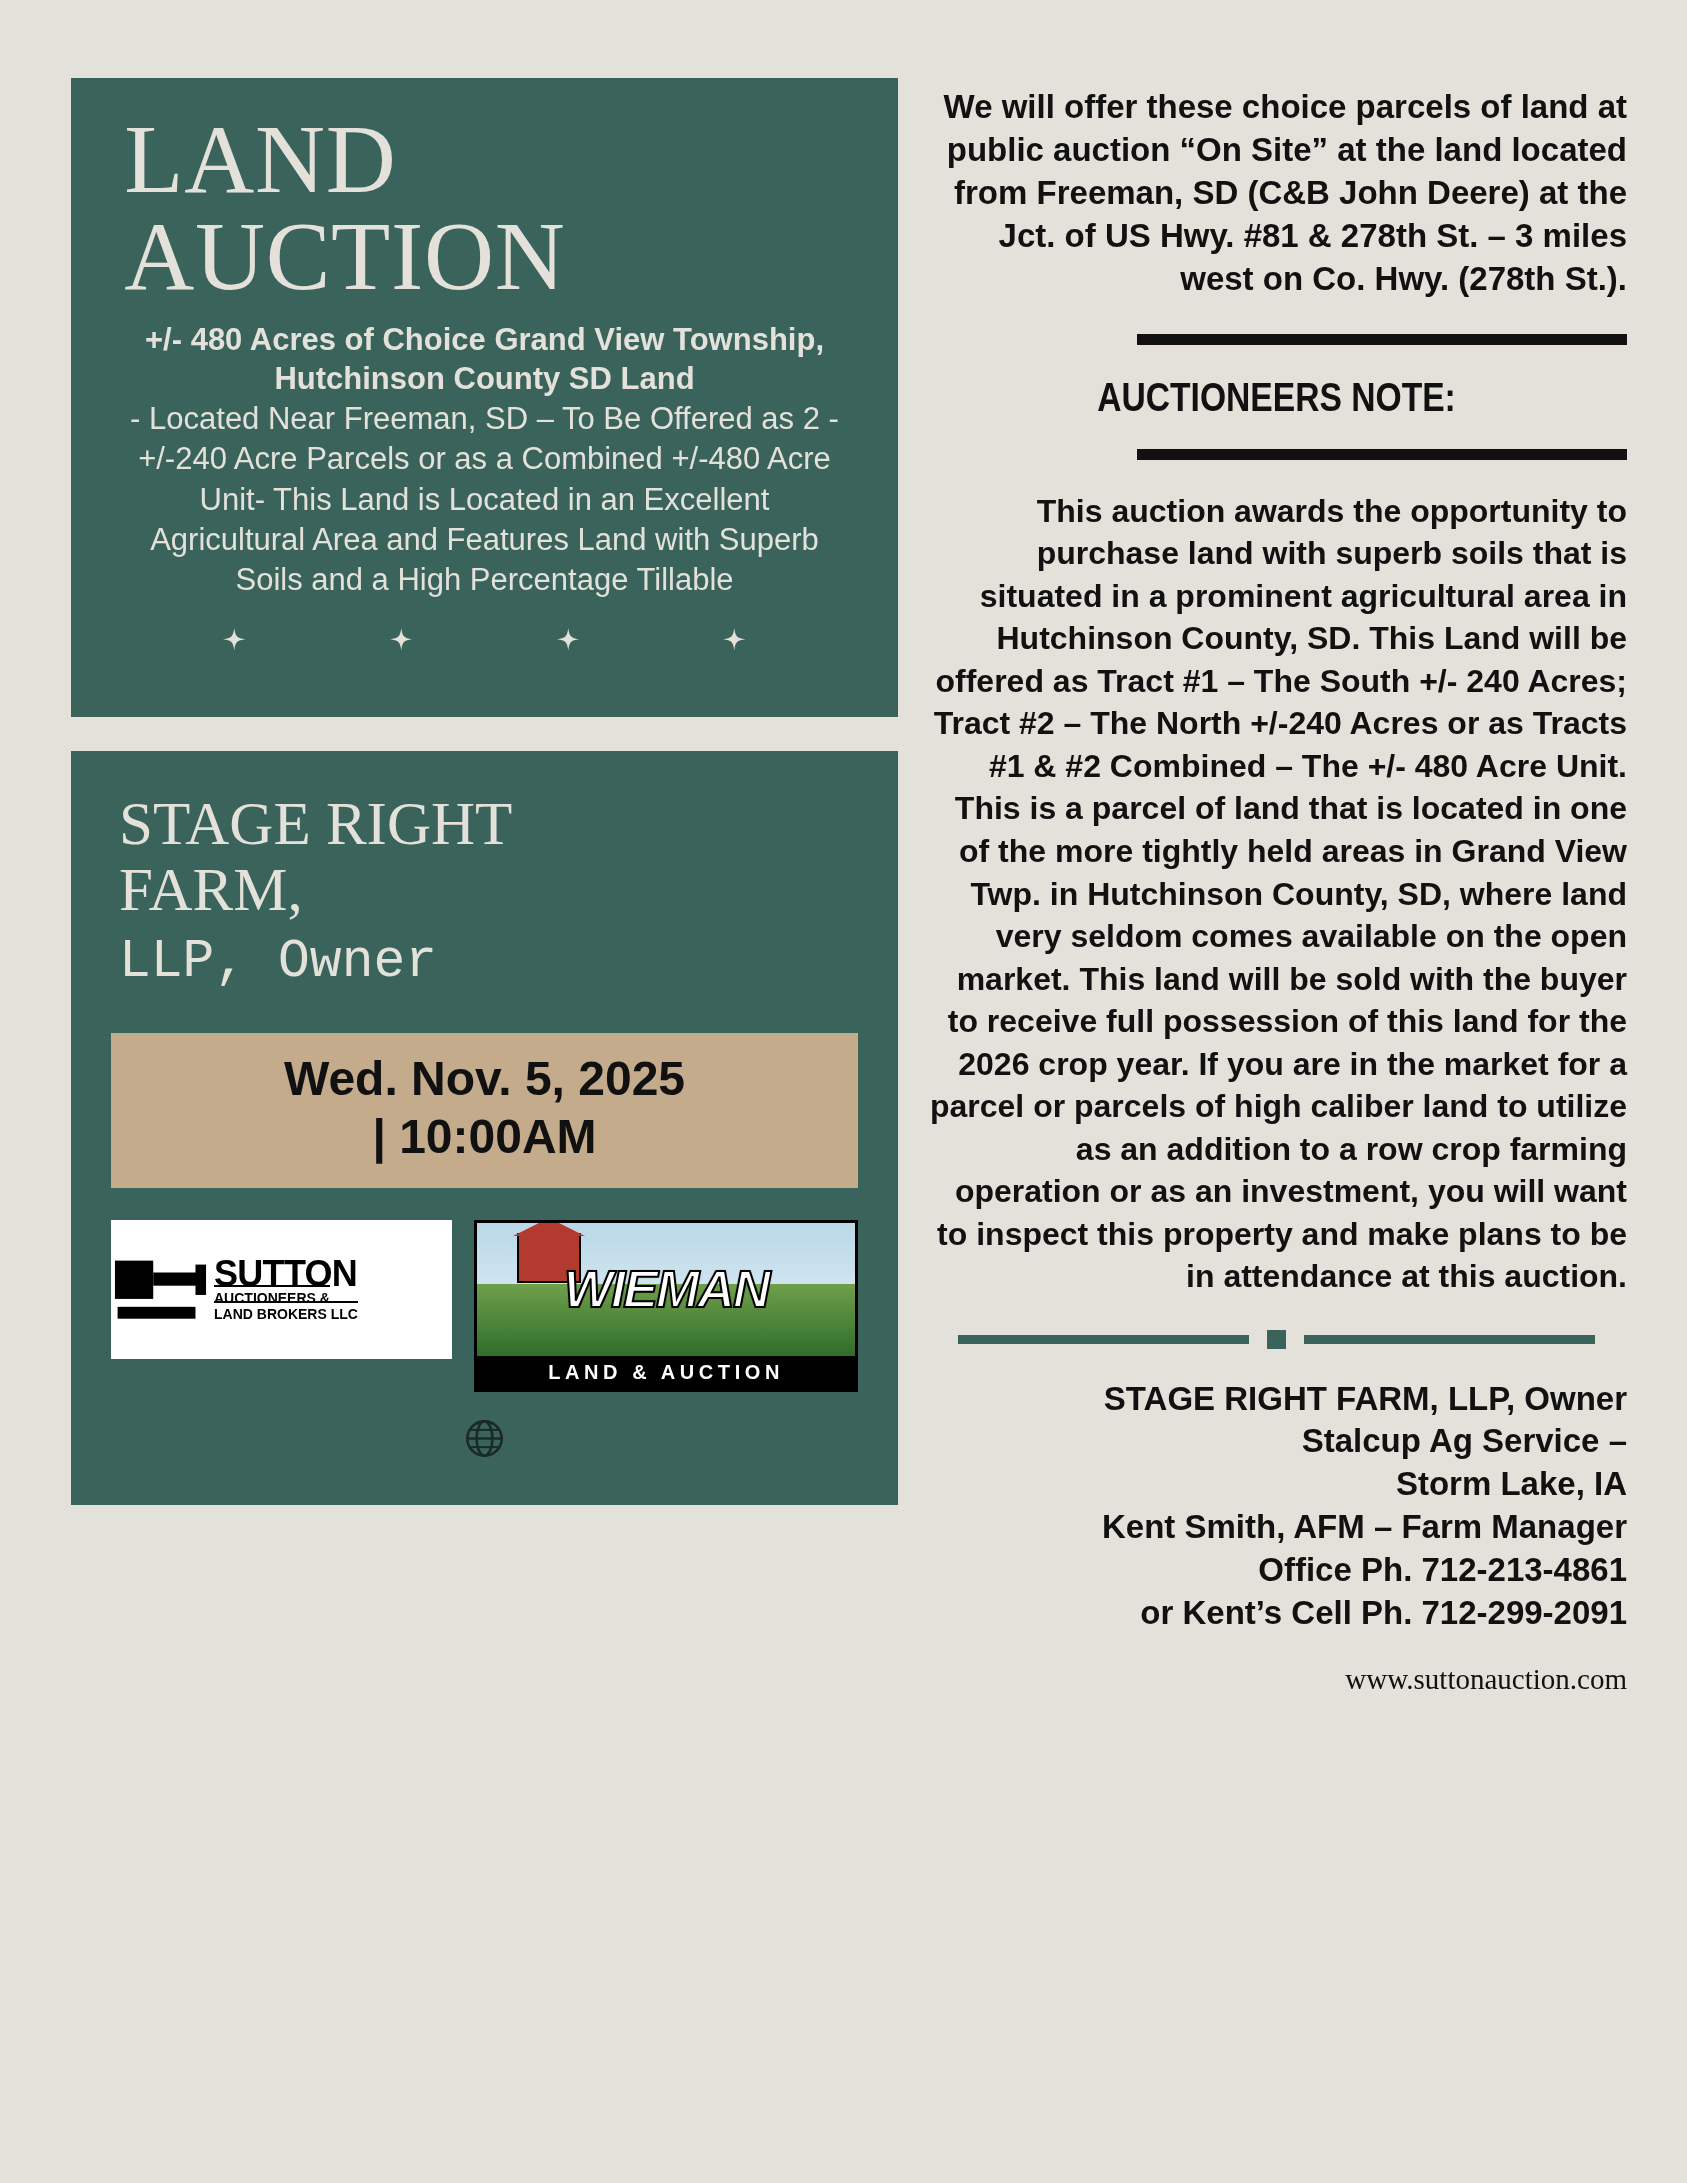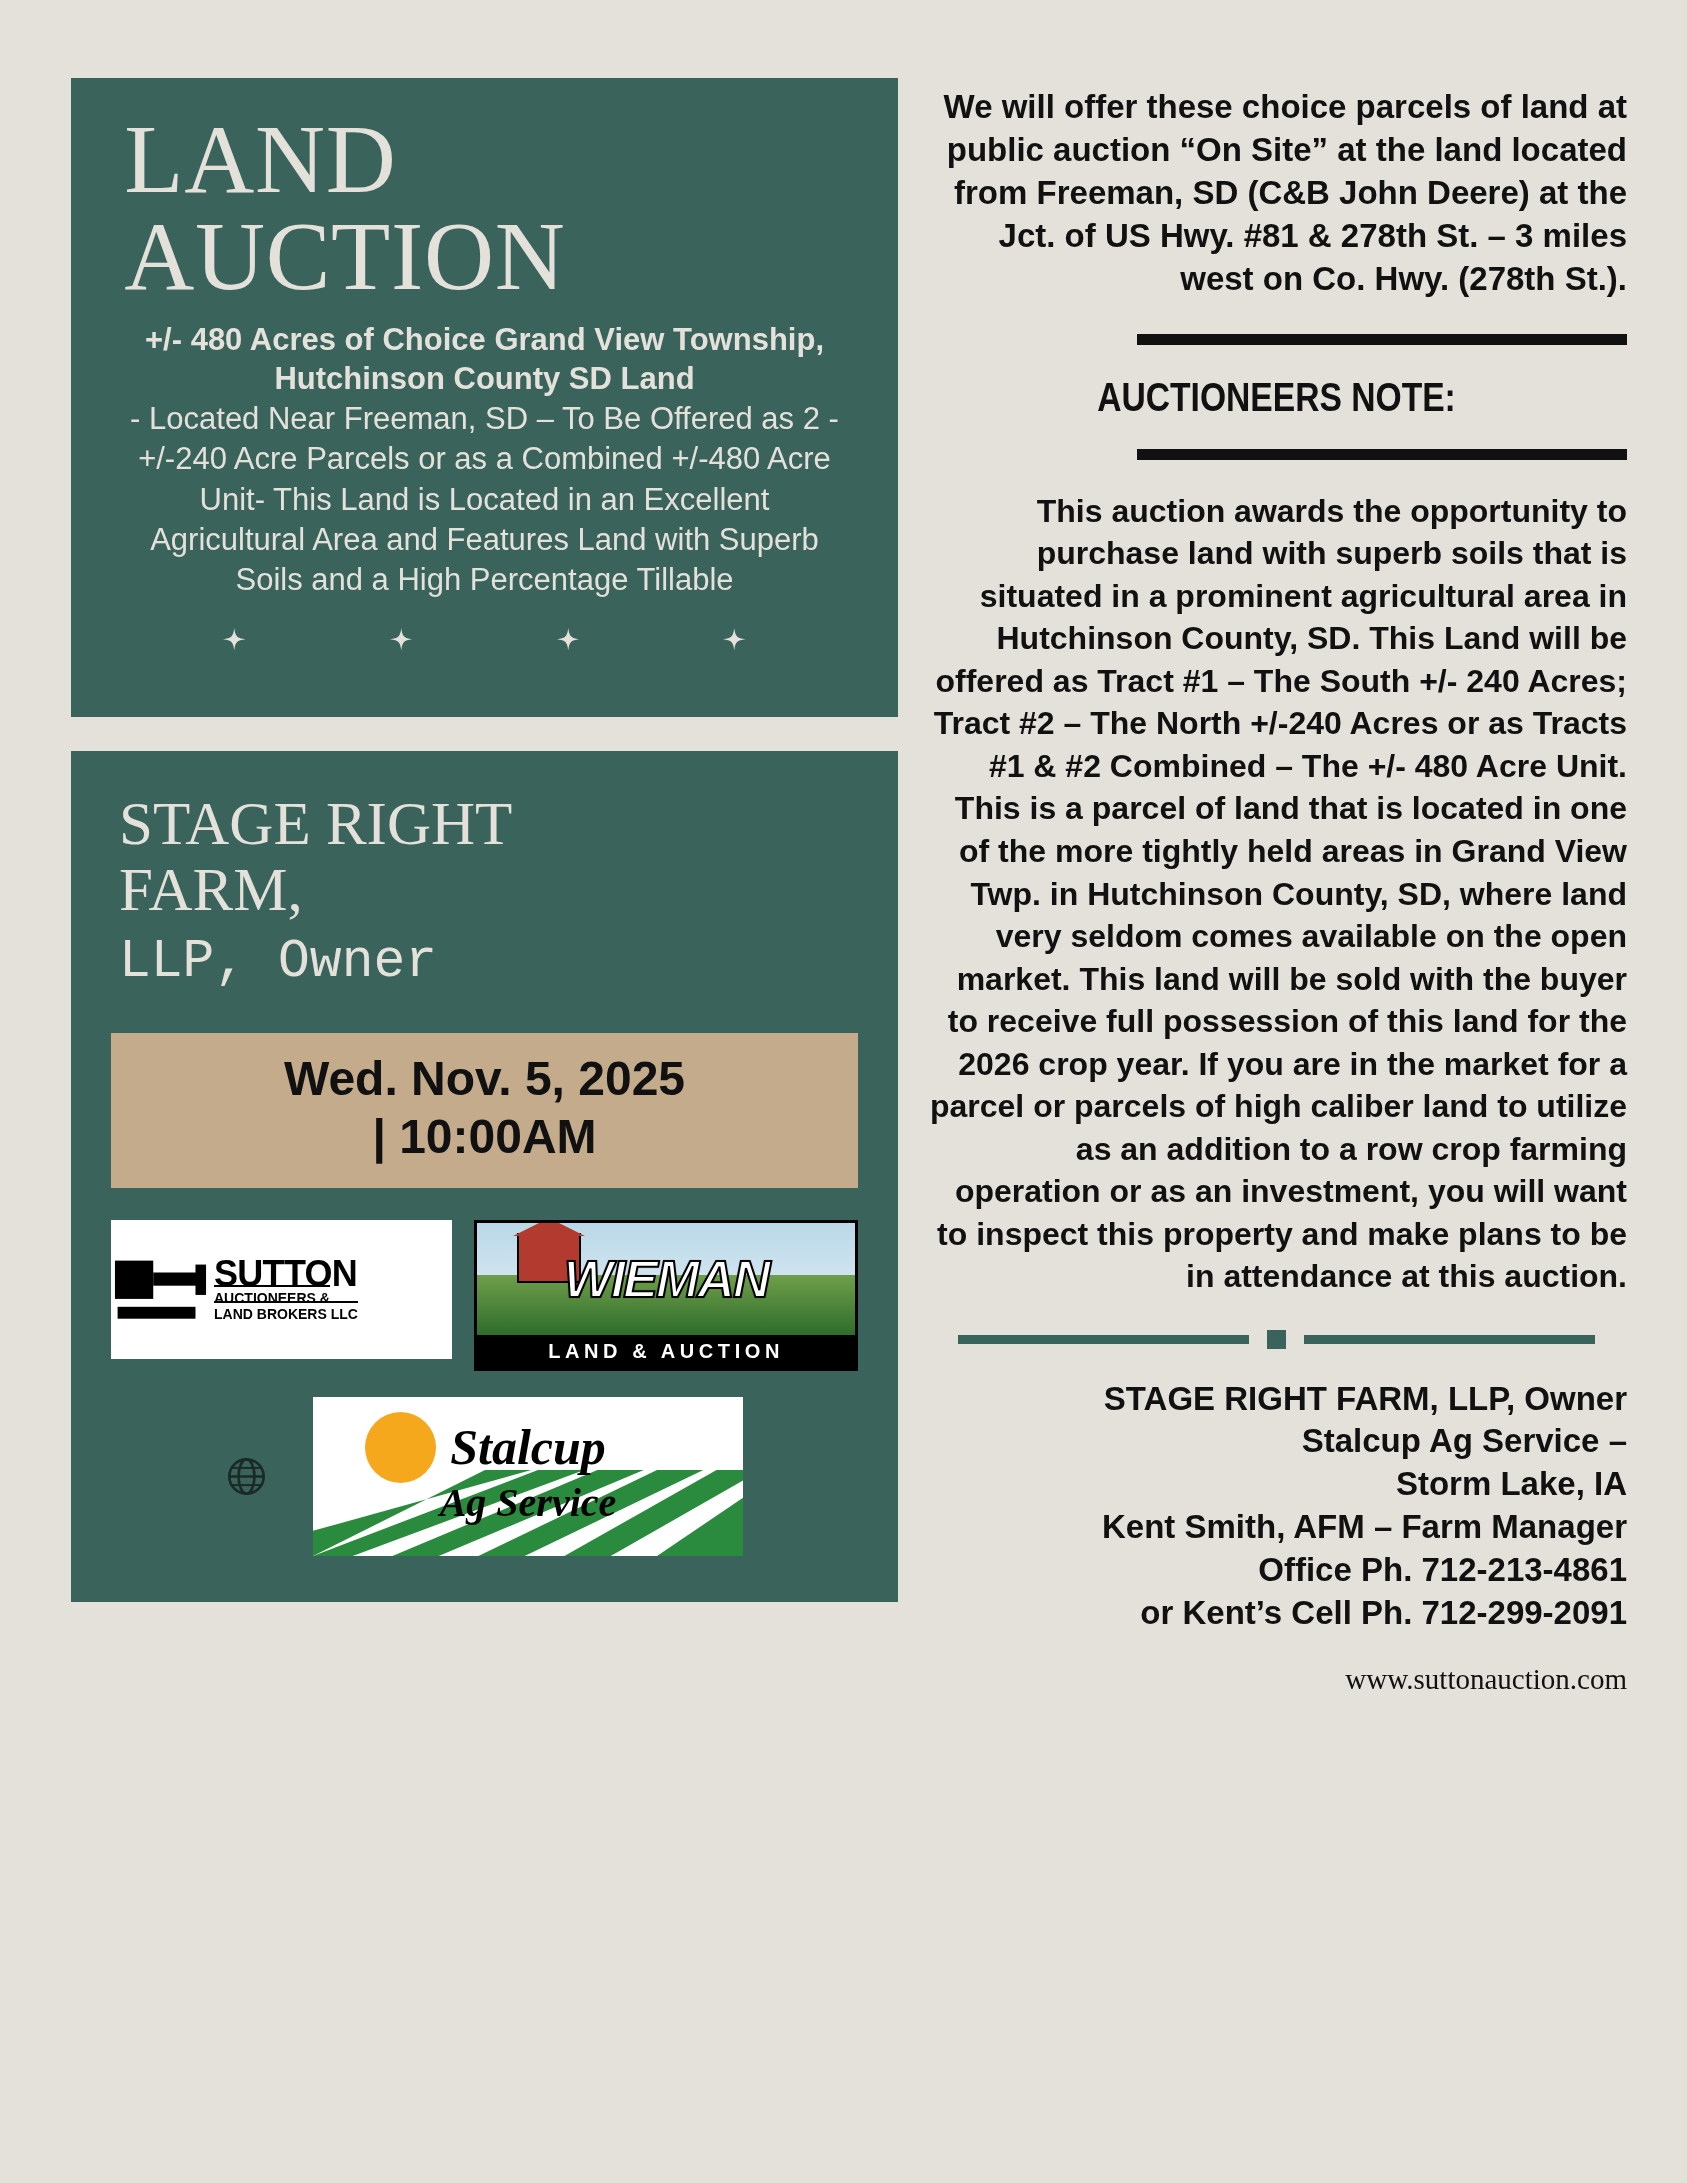--- a/index.html
+++ b/index.html
@@ -160,21 +160,21 @@
     font-size: 14px;
     color: #000;
     border-top: 2.6px solid #000;
     margin-top: 2.6px;
     padding-top: 3.3px;
     line-height: 1.12;
   }
 
   .logo-wieman {
     width: 404px;
-    height: 151px;
+    height: 172px;
     background: #000;
     border: 3.3px solid #000;
     box-sizing: border-box;
     display: flex;
     flex-direction: column;
   }
   .wieman-art {
     flex: 1;
     position: relative;
     overflow: hidden;
@@ -444,33 +444,20 @@
         <span class="globe-icon">
           <svg viewBox="0 0 62 62" width="41" height="41">
             <circle cx="31" cy="31" r="26" fill="none" stroke="#1b2a27" stroke-width="4"></circle>
             <ellipse cx="31" cy="31" rx="12" ry="26" fill="none" stroke="#1b2a27" stroke-width="4"></ellipse>
             <line x1="5" y1="31" x2="57" y2="31" stroke="#1b2a27" stroke-width="4"></line>
             <line x1="9" y1="18" x2="53" y2="18" stroke="#1b2a27" stroke-width="3"></line>
             <line x1="9" y1="44" x2="53" y2="44" stroke="#1b2a27" stroke-width="3"></line>
           </svg>
         </span>
 
-        <div class="logo-stalcup">
-          <div class="stalcup-sun"></div>
-          <svg class="stalcup-fields" viewBox="0 0 650 130" preserveAspectRatio="none">
-            <polygon points="0,130 260,0 330,0 0,92" fill="#2a8a3e"></polygon>
-            <polygon points="0,130 340,0 410,0 60,130" fill="#2a8a3e"></polygon>
-            <polygon points="120,130 430,0 500,0 190,130" fill="#2a8a3e"></polygon>
-            <polygon points="250,130 520,0 590,0 320,130" fill="#2a8a3e"></polygon>
-            <polygon points="380,130 610,0 650,0 650,16 450,130" fill="#2a8a3e"></polygon>
-            <polygon points="520,130 650,42 650,130" fill="#2a8a3e"></polygon>
-          </svg>
-          <div class="stalcup-words">Stalcup</div>
-          <div class="stalcup-words2">Ag Service</div>
-        </div>
       </div>
     </div>
   </div>
 
   <div class="right-col">
 
     <div class="intro">We will offer these choice parcels of land at public auction “On Site” at the land located from Freeman, SD  (C&amp;B John Deere) at the Jct. of US Hwy. #81 &amp; 278th St. – 3 miles west on Co. Hwy. (278th St.).</div>
 
     <div class="rule-thick"></div>
 

